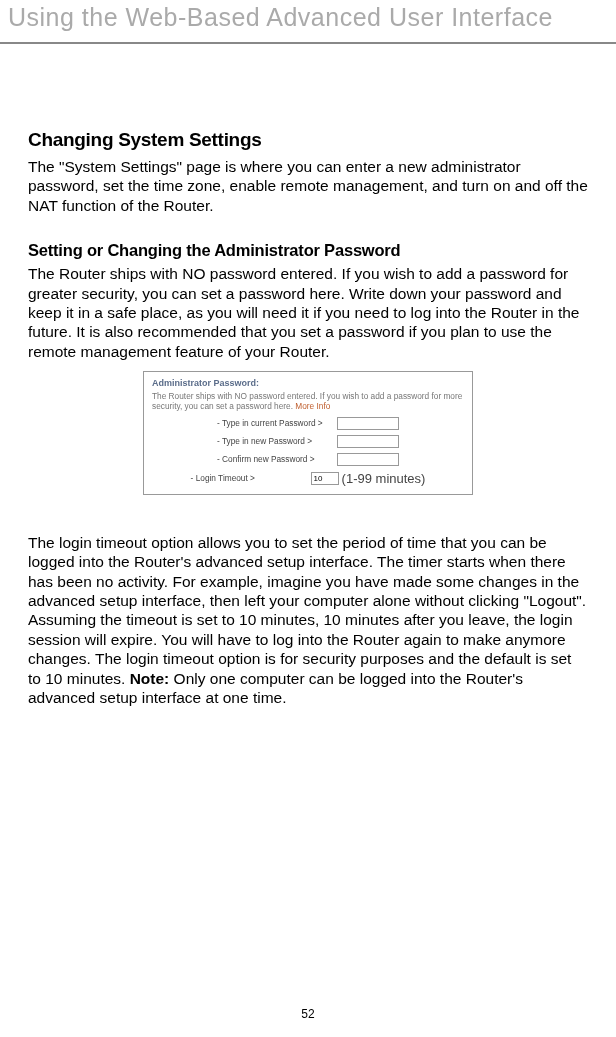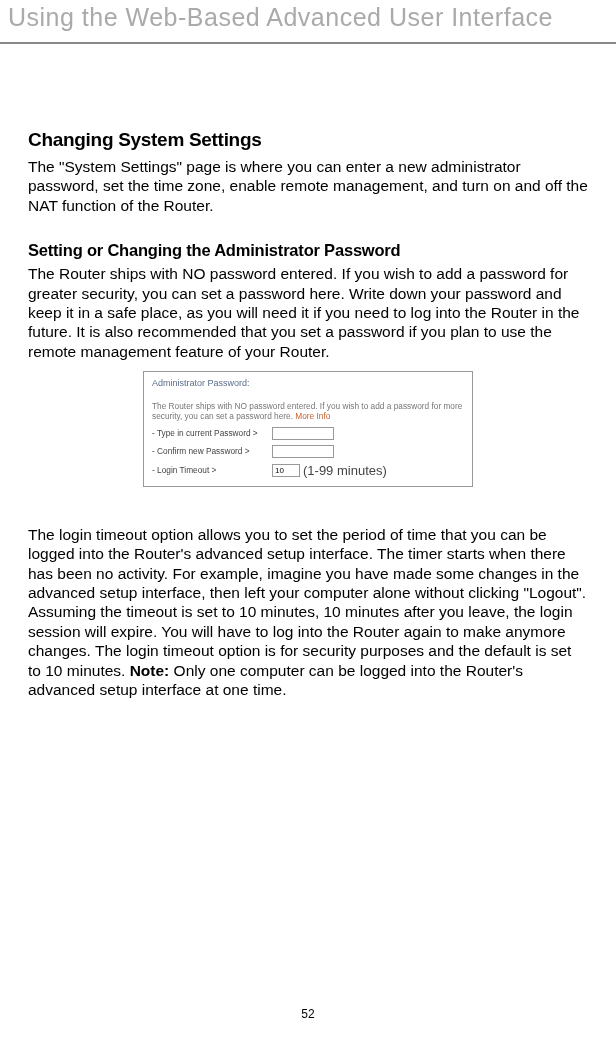--- a/index.html
+++ b/index.html
@@ -51,39 +51,40 @@
       width: 330px;
       border: 1px solid #999;
       padding: 6px 8px 8px 8px;
       margin: 0 auto 38px auto;
       font-size: 9px;
       font-family: Verdana, Arial, sans-serif;
       color: #333;
       background: #fff;
     }
     .embedded-panel .panel-title {
-      font-weight: normal;
+      font-weight: bold;
       color: #5b6d8a;
       font-size: 9px;
-      margin-bottom: 14px;
+      margin-bottom: 4px;
     }
     .embedded-panel .panel-desc {
       font-size: 8.3px;
       line-height: 1.2;
       color: #777;
     }
     .embedded-panel .panel-desc .link {
       color: #c06030;
     }
     .embedded-panel .row {
       display: flex;
       align-items: center;
       margin-top: 5px;
       font-size: 8.3px;
       color: #444;
+      justify-content: center;
     }
     .embedded-panel .row .lbl {
       width: 120px;
     }
     .embedded-panel .row input[type="password"],
     .embedded-panel .row input[type="text"] {
       width: 62px;
       height: 13px;
       font-size: 8px;
       border: 1px solid #999;
@@ -124,20 +125,24 @@
   <div class="embedded-panel">
     <div class="panel-title">Administrator Password:</div>
     <div class="panel-desc">
       <span>The Router ships with NO password entered. If you wish to add a password for more security, you can set a password here. </span><span class="link">More Info</span>
     </div>
     <div class="row">
       <span class="lbl">- Type in current Password &gt;</span>
       <input type="password" style="">
     </div>
     <div class="row">
+      <span class="lbl">- Type in new Password &gt;</span>
+      <input type="password" style="">
+    </div>
+    <div class="row">
       <span class="lbl">- Confirm new Password &gt;</span>
       <input type="password" style="">
     </div>
     <div class="row">
       <span class="lbl">- Login Timeout &gt;</span>
       <input type="text" class="short" value="10" style="">
       <span class="suffix">(1-99 minutes)</span>
     </div>
   </div>
 

